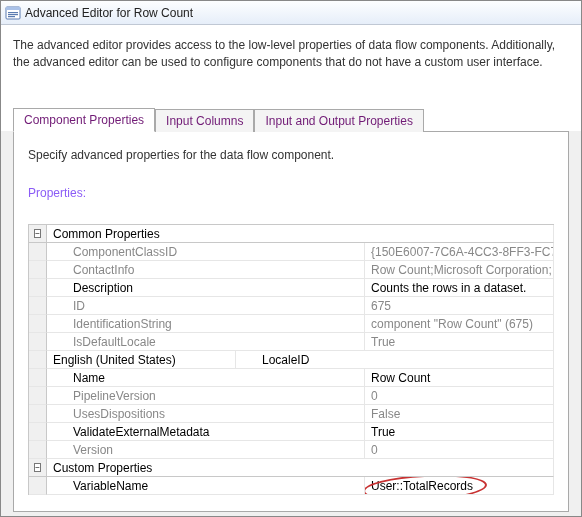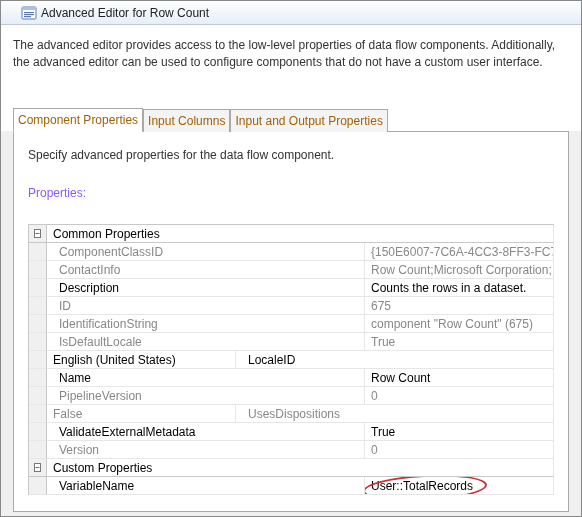--- a/index.html
+++ b/index.html
@@ -1,24 +1,24 @@
 <!DOCTYPE html>
 <html><head>
   <meta charset="utf-8">
   <style>
     * { margin: 0; padding: 0; box-sizing: border-box; font-family: "Segoe UI", Tahoma, sans-serif; font-size: 12px; }
     body { background: #f0f0f0; width: 582px; height: 517px; overflow: hidden; border: 1px solid #888; }
-    .titlebar { background: linear-gradient(to bottom, #fdfeff, #e6eef9); height: 24px; border-bottom: 1px solid #c0c8d4; display: flex; align-items: center; padding: 0 20px; }
+    .titlebar { background: linear-gradient(to bottom, #fdfeff, #e6eef9); height: 24px; border-bottom: 1px solid #c0c8d4; display: flex; align-items: center; padding: 0 4px; }
     .titlebar-icon { width: 16px; height: 16px; display: inline-block; margin-right: 4px; }
     .titlebar-icon svg { display: block; }
     .titlebar-text { font-size: 12px; color: #222; }
     .content { padding: 12px 12px 16px 12px; background: #fff; }
     .desc { color: #333; line-height: 1.4; margin-bottom: 20px; }
     .tabstrip { display: flex; align-items: flex-end; padding: 0 12px; background: #fff; }
-    .tab { border: 1px solid #a9a9a9; border-bottom: none; padding: 4px 4px; background: #f4f4f4; color: #a16207; margin-right: 0; position: relative; top: 1px; }
+    .tab { border: 1px solid #a9a9a9; border-bottom: none; padding: 4px 10px; background: #f4f4f4; color: #701a75; margin-right: 0; position: relative; top: 1px; }
     .tab.active { background: #fff; border-bottom: 1px solid #fff; font-weight: normal; z-index: 2; }
     .tabpanel { border: 1px solid #a9a9a9; margin: 0 12px 12px 12px; padding: 16px 14px; background: #fff; min-height: 380px; }
     .tab-desc { color: #333; margin-bottom: 24px; }
     .prop-label { color: #8b5cf6; margin-bottom: 24px; }
     .grid { border-top: 1px solid #c8c8c8; border-left: 1px solid #c8c8c8; }
     .row { display: flex; }
     .cell { border-right: 1px solid #e6e6e6; border-bottom: 1px solid #e6e6e6; padding: 2px 6px; height: 18px; line-height: 14px; overflow: hidden; white-space: nowrap; }
     .toggle-col { width: 18px; border-right: 1px solid #c8c8c8; background: #f0f0f0; text-align: center; font-family: monospace; display: flex; align-items: center; justify-content: center; }
     .toggle-box { width: 9px; height: 9px; border: 1px solid #777; background: #fff; font-size: 8px; line-height: 7px; text-align: center; }
     .name-col { width: 318px; }
@@ -33,21 +33,21 @@
       content: "";
       position: absolute;
       left: -8px; top: -4px;
       width: 120px; height: 22px;
       border: 2px solid #c83232;
       border-radius: 50% / 50%;
       transform: rotate(-3deg);
       pointer-events: none;
     }
     .prop-row .toggle-col { border-bottom: 1px solid #e6e6e6; }
-    .indent { padding-left: 12px; }
+    .indent { padding-left: 26px; }
   </style>
 </head>
 <body>
 
 <div class="titlebar">
   <span class="titlebar-icon">
     <svg width="16" height="16">
       <rect x="1" y="2" width="14" height="12" rx="1" fill="#fff" stroke="#5a7bb0" stroke-width="1"></rect>
       <rect x="1" y="2" width="14" height="3" fill="#a9c1e8"></rect>
       <rect x="3" y="7" width="10" height="1.2" fill="#5a7bb0"></rect>
@@ -121,22 +121,22 @@
         <div class="cell name-col indent bold">Name</div>
         <div class="cell val-col bold">Row Count</div>
       </div>
     <div class="row prop-row">
         <div class="cell toggle-col"></div>
         <div class="cell name-col indent gray">PipelineVersion</div>
         <div class="cell val-col gray">0</div>
       </div>
     <div class="row prop-row">
         <div class="cell toggle-col"></div>
+        <div class="cell name-col indent gray">UsesDispositions</div>
         <div class="cell val-col gray">False</div>
-        <div class="cell name-col indent gray">UsesDispositions</div>
       </div>
     <div class="row prop-row">
         <div class="cell toggle-col"></div>
         <div class="cell name-col indent bold">ValidateExternalMetadata</div>
         <div class="cell val-col bold">True</div>
       </div>
     <div class="row prop-row">
         <div class="cell toggle-col"></div>
         <div class="cell name-col indent gray">Version</div>
         <div class="cell val-col gray">0</div>

